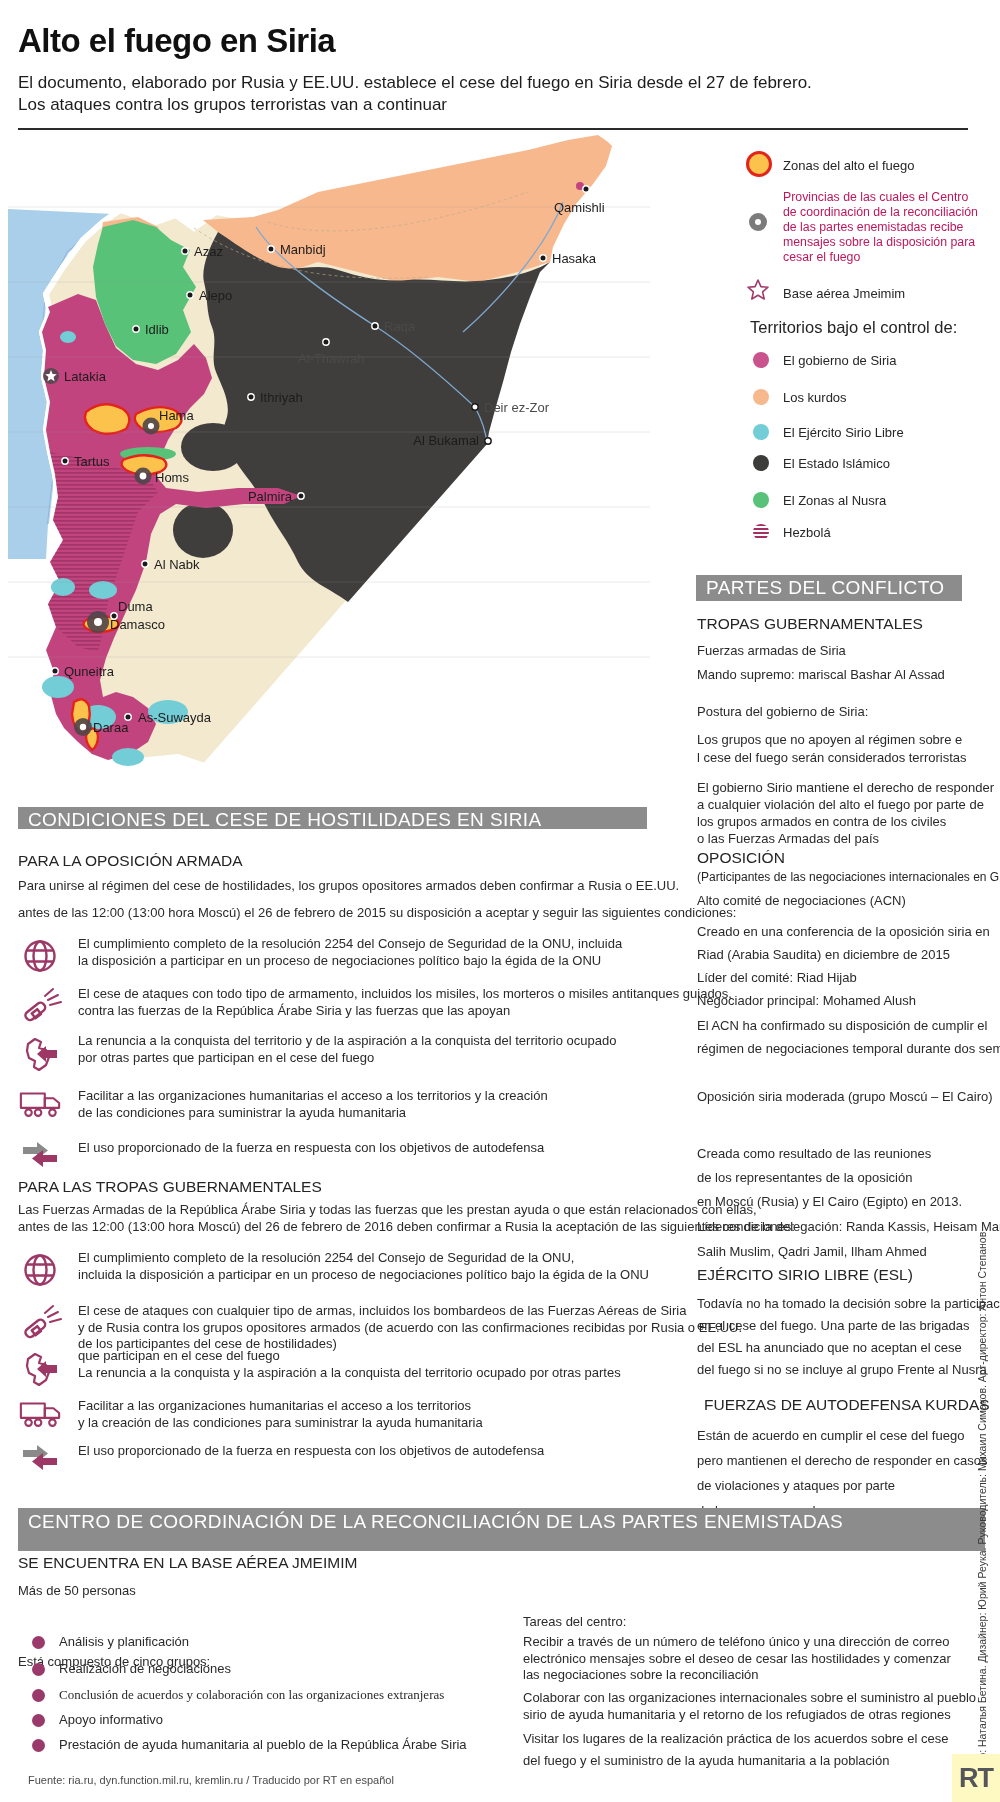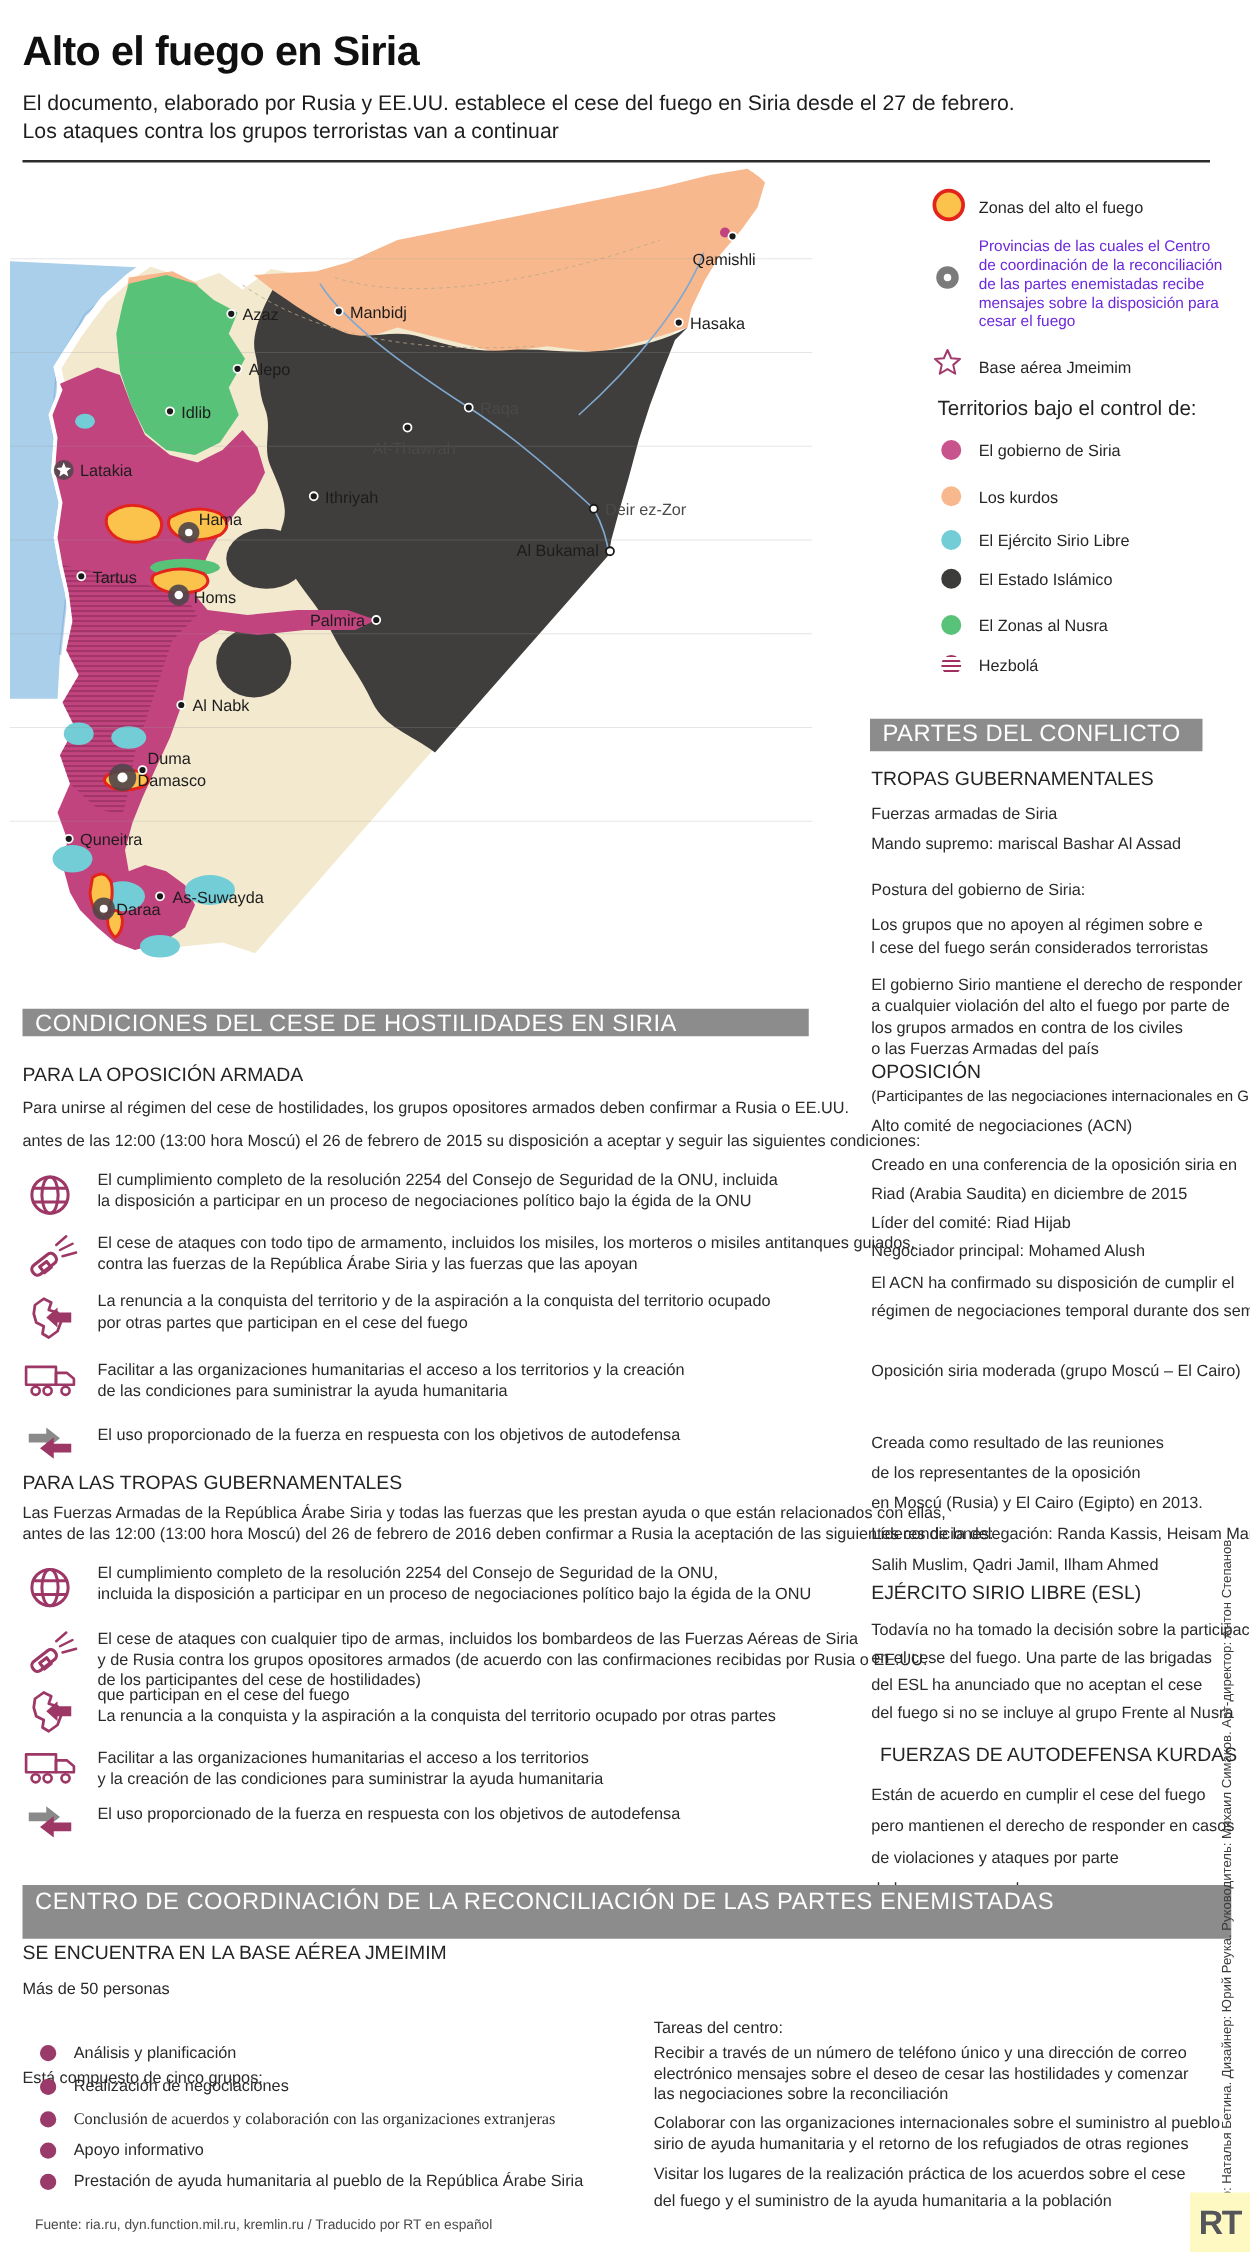--- a/index.html
+++ b/index.html
@@ -10,21 +10,21 @@
   .sub{font-size:17px;color:#1d1d1d;line-height:22px;}
   .rule{position:absolute;height:2px;background:#2b2b2b;}
   .bar{position:absolute;background:#8C8C8C;color:#fff;font-size:19px;line-height:26px;
        padding-left:10px;letter-spacing:.4px;white-space:nowrap;}
   .shead{font-size:15.5px;color:#242424;white-space:nowrap;}
   .txt{font-size:13px;color:#2a2a2a;line-height:16.5px;white-space:nowrap;}
   .rtxt{font-size:13px;color:#2a2a2a;white-space:nowrap;}
   .lh17 div{line-height:17px;} .lh18 div{line-height:18px;} .lh22 div{line-height:22px;}
   .lh23 div{line-height:23px;} .lh24 div{line-height:24px;} .lh25 div{line-height:25px;}
   .legend-txt{font-size:13px;color:#262626;white-space:nowrap;}
-  .legend-small{font-size:12.3px;line-height:15px;color:#6d28d9;white-space:nowrap;}
+  .legend-small{font-size:12.3px;line-height:15px;color:#be185d;white-space:nowrap;}
   .tdot{width:16px;height:16px;border-radius:50%;display:inline-block;}
   .dot-gov{background:#C9538C;} .dot-kurd{background:#F8B88D;} .dot-esl{background:#72CDD6;}
   .dot-ei{background:#3C3C3A;} .dot-nusra{background:#57C278;}
   .dot-hez{background:repeating-linear-gradient(180deg,#A22E62 0 2px,#fff 2px 4px);}
   .item-row{position:absolute;display:flex;gap:16px;align-items:flex-start;}
   .item-icon{width:44px;flex:0 0 44px;display:flex;justify-content:center;}
   .bullet{width:13px;height:13px;border-radius:50%;background:#993A6B;flex:0 0 13px;margin-top:1px;}
   .brow{position:absolute;display:flex;gap:14px;align-items:center;}
   .footer-src{font-size:11px;color:#4a4a4a;white-space:nowrap;}
   .credits{position:absolute;left:976px;top:1798px;transform:rotate(-90deg);

